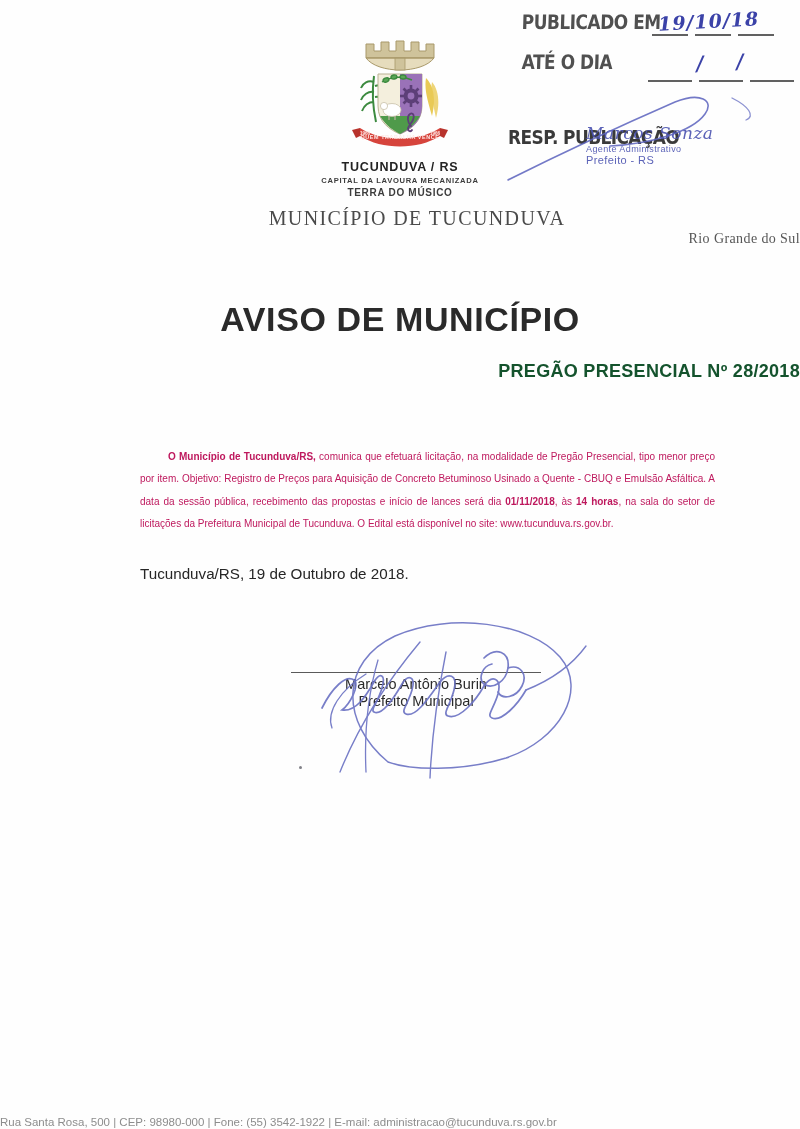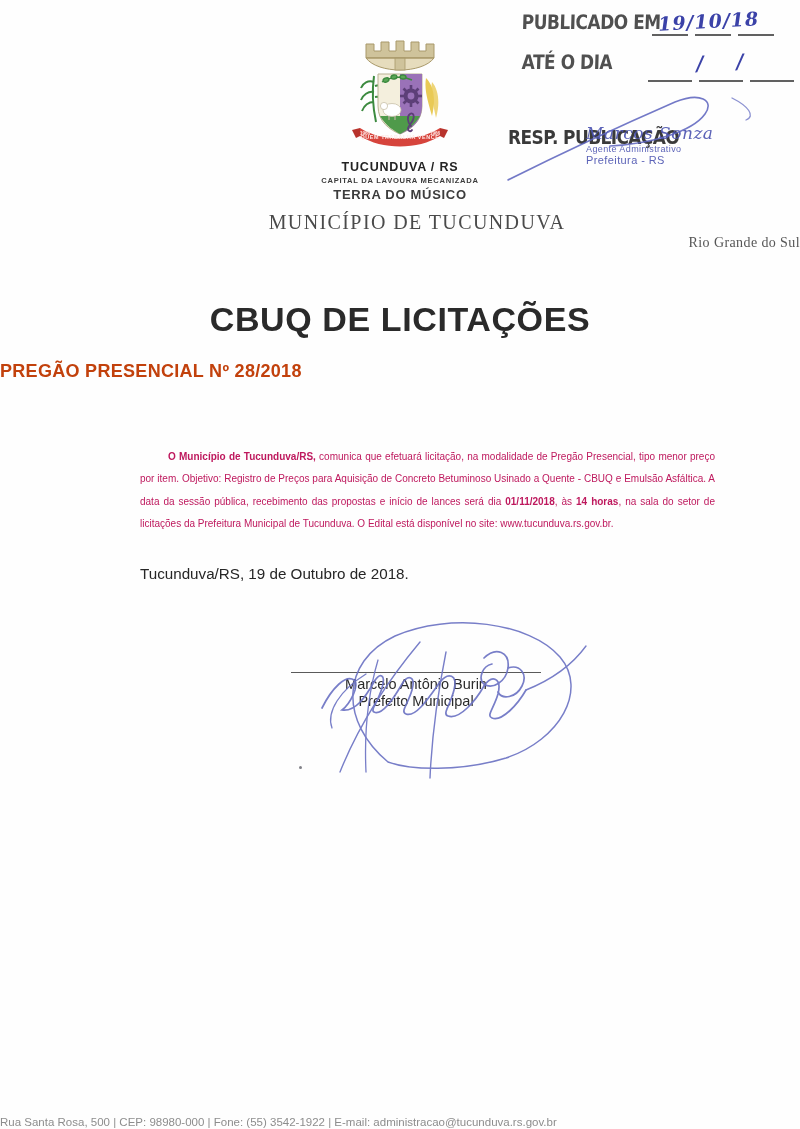--- a/index.html
+++ b/index.html
@@ -161,21 +161,21 @@
     font-family: "Liberation Sans", sans-serif;
     font-weight: bold;
     font-size: 7.6px;
     color: #3c3c3c;
     letter-spacing: 0.7px;
     margin-top: 2px;
   }
   .crest-sub2 {
     font-family: "Liberation Sans", sans-serif;
     font-weight: bold;
-    font-size: 13px;
+    font-size: 10px;
     color: #3c3c3c;
     letter-spacing: 0.7px;
     margin-top: 2px;
   }
   .city-title {
     font-family: "Liberation Serif", serif;
     font-size: 20px;
     color: #4a4a4a;
     letter-spacing: 1.4px;
     margin-top: 9px;
@@ -201,25 +201,25 @@
     font-weight: bold;
     font-size: 34px;
     color: #2a2a2a;
     letter-spacing: 0.6px;
   }
   .doc-subtitle {
     position: absolute;
     left: 0;
     top: 361px;
     width: 800px;
-    text-align: left;
+    text-align: right;
     font-family: "Liberation Sans", sans-serif;
     font-weight: bold;
     font-size: 18px;
-    color: #c2410c;
+    color: #14532d;
     letter-spacing: 0.3px;
   }
 
   
   .body-text {
     position: absolute;
     left: 140px;
     top: 436px;
     width: 575px;
     font-family: "Liberation Sans", sans-serif;
@@ -319,21 +319,21 @@
       <span></span>
         <span></span>
         <span></span>
     </div>
 
     <div class="stamp-resp">RESP. PUBLICAÇÃO</div>
 
     <div class="sig-stamp">
       <div class="nm">Marcos Sonza</div>
       <div class="rl">Agente Administrativo</div>
-      <div class="ct">Prefeitura - RS</div>
+      <div class="ct">Prefeito - RS</div>
     </div>
   </div>
 
   <svg class="stamp-scribble" viewBox="0 0 290 86">
     <path d="M8 84 C 60 58, 120 30, 175 6 C 200 -4, 215 4, 205 18 C 192 36, 150 48, 110 50" fill="none" stroke="#5a62bd" stroke-width="1.6" opacity="0.85" stroke-linecap="round"></path>
     <path d="M232 2 C 248 10, 256 20, 246 24" fill="none" stroke="#5a62bd" stroke-width="1.3" opacity="0.7" stroke-linecap="round"></path>
   </svg>
 
   <div class="letterhead">
 
@@ -409,21 +409,21 @@
       </g>
     </svg>
 
     <div class="crest-name">TUCUNDUVA / RS</div>
     <div class="crest-sub1">CAPITAL DA LAVOURA MECANIZADA</div>
     <div class="crest-sub2">TERRA DO MÚSICO</div>
     <div class="city-title">MUNICÍPIO DE TUCUNDUVA</div>
     <div class="city-state">Rio Grande do Sul</div>
   </div>
 
-  <div class="doc-title">CBUQ DE LICITAÇÕES</div>
+  <div class="doc-title">AVISO DE MUNICÍPIO</div>
   <div class="doc-subtitle">PREGÃO PRESENCIAL Nº 28/2018</div>
 
   <p class="body-text" id="body-text"><b>O Município de Tucunduva/RS,</b><span> comunica que efetuará licitação, na modalidade de Pregão Presencial, tipo menor preço por item. Objetivo: Registro de Preços para Aquisição de Concreto Betuminoso Usinado a Quente - CBUQ e Emulsão Asfáltica. A data da sessão pública, recebimento das propostas e início de lances será dia </span><b>01/11/2018</b><span>, às </span><b>14 horas</b><span>, na sala do setor de licitações da Prefeitura Municipal de Tucunduva. O Edital está disponível no site: www.tucunduva.rs.gov.br.</span></p>
 
   <div class="date-line">Tucunduva/RS, 19 de Outubro de 2018.</div>
 
   <div class="sign-block">
     <div class="sign-rule"></div>
     <div class="sign-name">Marcelo Antônio Burin</div>
     <div class="sign-role">Prefeito Municipal</div>

